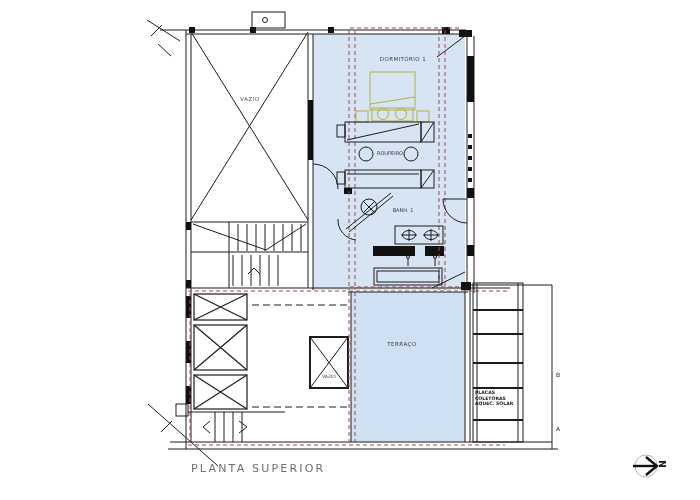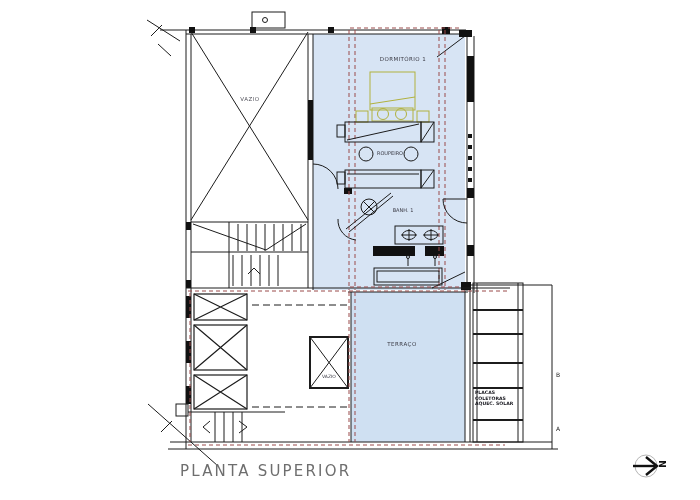--- a/index.html
+++ b/index.html
@@ -16,21 +16,21 @@
   .lbl-banh{left:386px;top:207px;width:34px;font-size:5px;}
   .lbl-terraco{left:374px;top:341px;width:56px;font-size:5.5px;letter-spacing:.5px;}
   .lbl-vazio-lower{left:311px;top:374px;width:36px;font-size:4.5px;}
   .solar-text{position:absolute;left:475px;top:390px;width:46px;font-size:4.6px;line-height:5.6px;
               font-weight:bold;color:#15151c;text-align:left;}
   .solar-text div{white-space:nowrap;}
   .lbl-b{left:553px;top:371px;width:10px;font-size:6px;color:#222;}
   .lbl-a{left:553px;top:425px;width:10px;font-size:6px;color:#222;}
   .lbl-n{left:656px;top:459px;width:12px;font-size:9px;font-weight:bold;color:#111;
          transform:rotate(90deg);transform-origin:center;}
-  .plan-title{position:absolute;left:180px;top:462px;font-size:15px;letter-spacing:2.2px;
+  .plan-title{position:absolute;left:191px;top:462px;font-size:11px;letter-spacing:2.2px;
               color:#6e6e6e;}
 </style>
 </head>
 <body>
 
 <div class="plan">
 
   <div class="fill fill-upper"></div>
   <div class="fill fill-terrace"></div>
 

